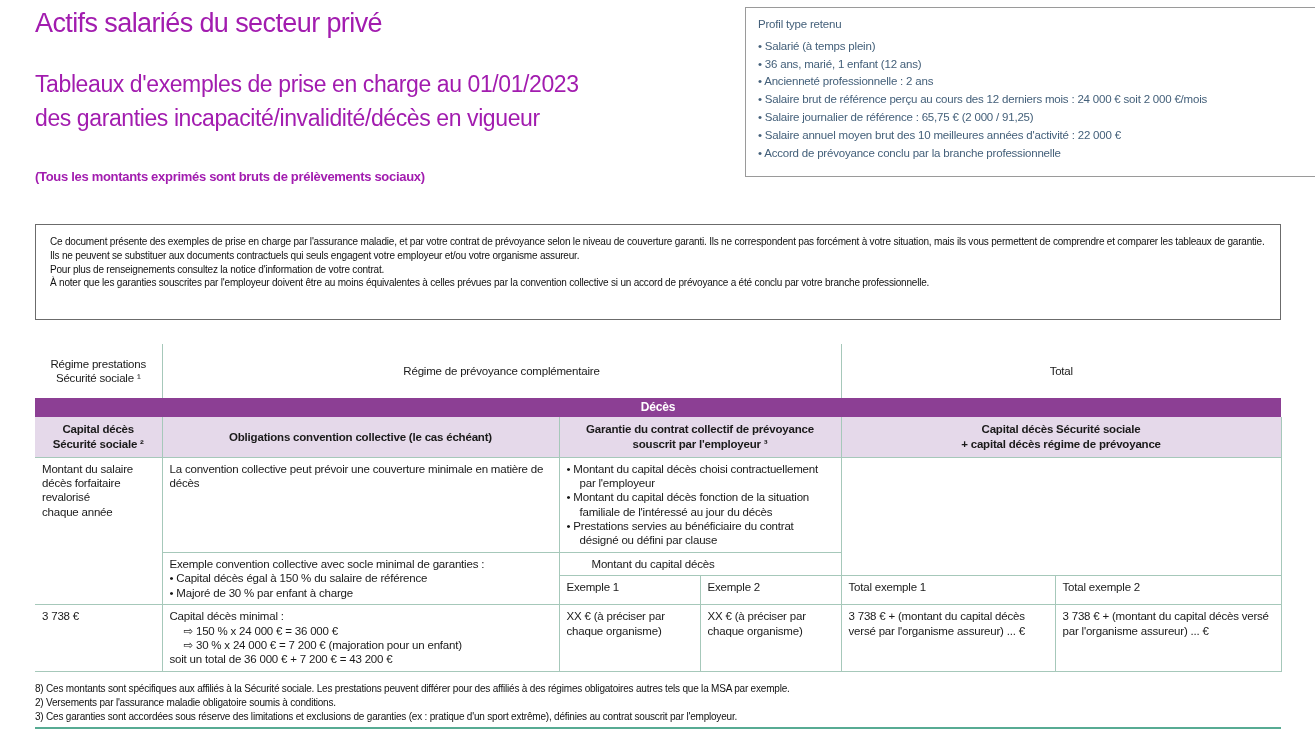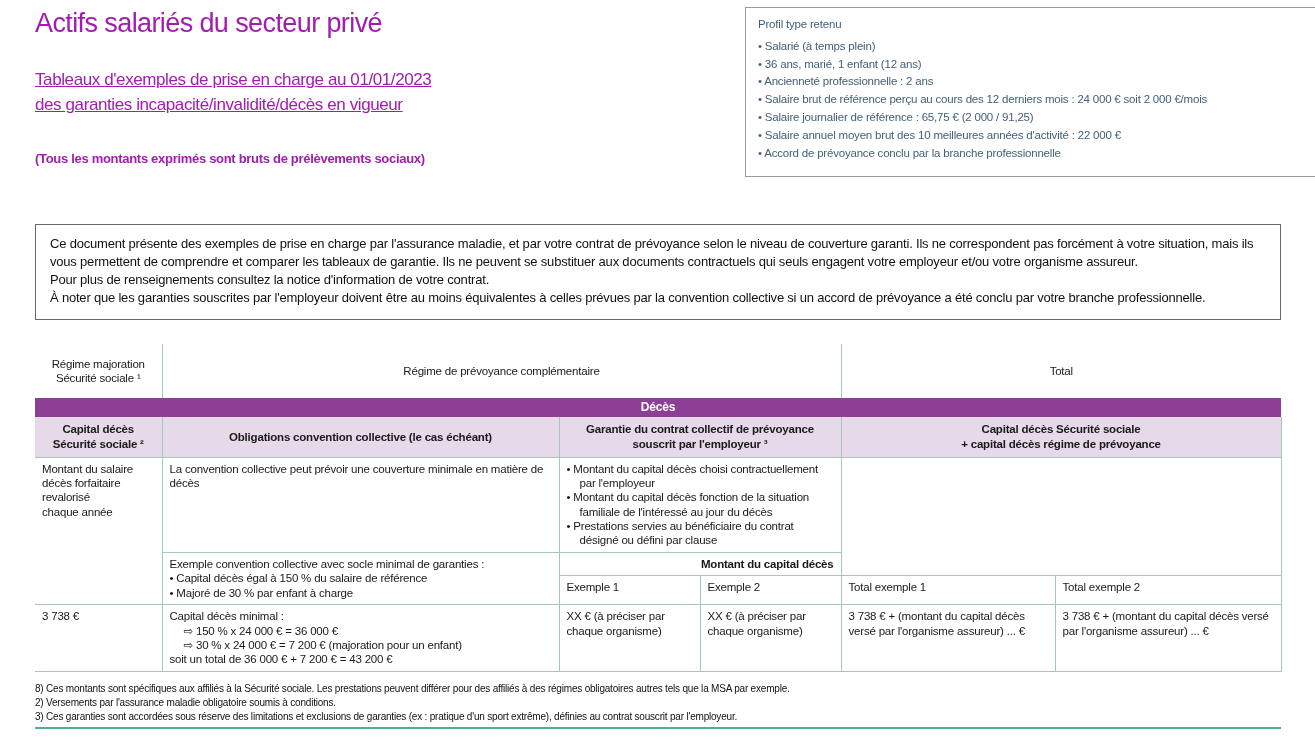--- a/index.html
+++ b/index.html
@@ -7,39 +7,39 @@
   body {
     width:1315px; height:747px; position:relative; overflow:hidden;
     font-family:"Liberation Sans","DejaVu Sans",sans-serif;
     letter-spacing:-0.2px; color:#1a1a1a;
   }
   .page { position:absolute; inset:0; }
 
   
   .title-block { position:absolute; left:35px; top:8px; width:680px; color:#a21caf; }
   .main-title { font-size:27px; font-weight:normal; letter-spacing:-0.6px; }
-  .subtitle { margin-top:28px; font-size:17px; line-height:25px; white-space:pre-line; letter-spacing:-0.4px;text-decoration:underline; }
+  .subtitle { margin-top:28px; font-size:23px; line-height:34px; white-space:pre-line; letter-spacing:-0.4px; }
   .note { margin-top:34px; font-size:13px; font-weight:bold; letter-spacing:-0.3px; }
 
   
   .profil-box {
     position:absolute; left:745px; top:7px; width:631px; min-height:170px;
     border:1px solid #9a9a9a; padding:8px 12px 10px 12px;
     color:#44607a; font-size:11.5px; line-height:1.55;
   }
   .profil-title { margin-bottom:4px; }
   .profil-box ul { list-style:none; }
   .profil-box li { padding-left:13px; text-indent:-13px; }
   .profil-box li::before { content:"•  "; }
 
   
   .info-box {
     position:absolute; left:35px; top:224px; width:1246px; min-height:96px;
     border:1px solid #6b6b6b; padding:10px 14px;
-    font-size:13px; line-height:1.38; color:#111;
+    font-size:10px; line-height:1.38; color:#111;
   }
   .info-box p { white-space:pre-line; }
 
   
   table.garanties {
     position:absolute; left:35px; top:344px; width:1246px;
     border-collapse:collapse; table-layout:fixed;
     font-size:11.5px; line-height:1.25; color:#1a1a1a;
   }
   col.cA{width:127px} col.cB{width:397px} col.cC{width:141px}
@@ -53,21 +53,21 @@
     height:14px; padding:2px; font-size:12px; vertical-align:middle;
   }
   .hdr2 td {
     background:#e5d9ea; font-weight:bold; text-align:center; vertical-align:middle;
     height:40px; white-space:pre-line;
   }
   .pre { white-space:pre-line; }
   td ul { list-style:none; }
   td li { padding-left:13px; text-indent:-13px; }
   td li::before { content:"•  "; }
-  .montant-hdr { font-weight:bold; text-align:right; vertical-align:middle;padding-left:32px; }
+  .montant-hdr { font-weight:normal; text-align:left; vertical-align:middle;padding-left:32px; }
   .r-body1 td { height:93px; }
   .r-mini td { height:29px; }
   .r-last td { height:63px; }
   .indent { padding-left:14px; }
 
   
   .footnotes { position:absolute; left:35px; top:682px; width:1246px; font-size:10px; line-height:1.4; color:#111; }
   .bottom-line { position:absolute; left:35px; top:727px; width:1246px; height:2px; background:#57ab93; }
 </style>
 </head>
@@ -105,21 +105,21 @@
     <colgroup>
       <col class="cA">
         <col class="cB">
         <col class="cC">
         <col class="cD">
         <col class="cE">
         <col class="cF">
     </colgroup>
     <tbody>
         <tr class="hdr1">
-      <td class="br">Régime majoration
+      <td class="br">Régime prestations
 Sécurité sociale ¹</td>
       <td class="br" colspan="3">Régime de prévoyance complémentaire</td>
       <td colspan="2">Total</td>
     </tr>
     <tr class="band">
       <td colspan="6">Décès</td>
     </tr>
     <tr class="hdr2">
       <td class="br bb">Capital décès
 Sécurité sociale ²</td>

